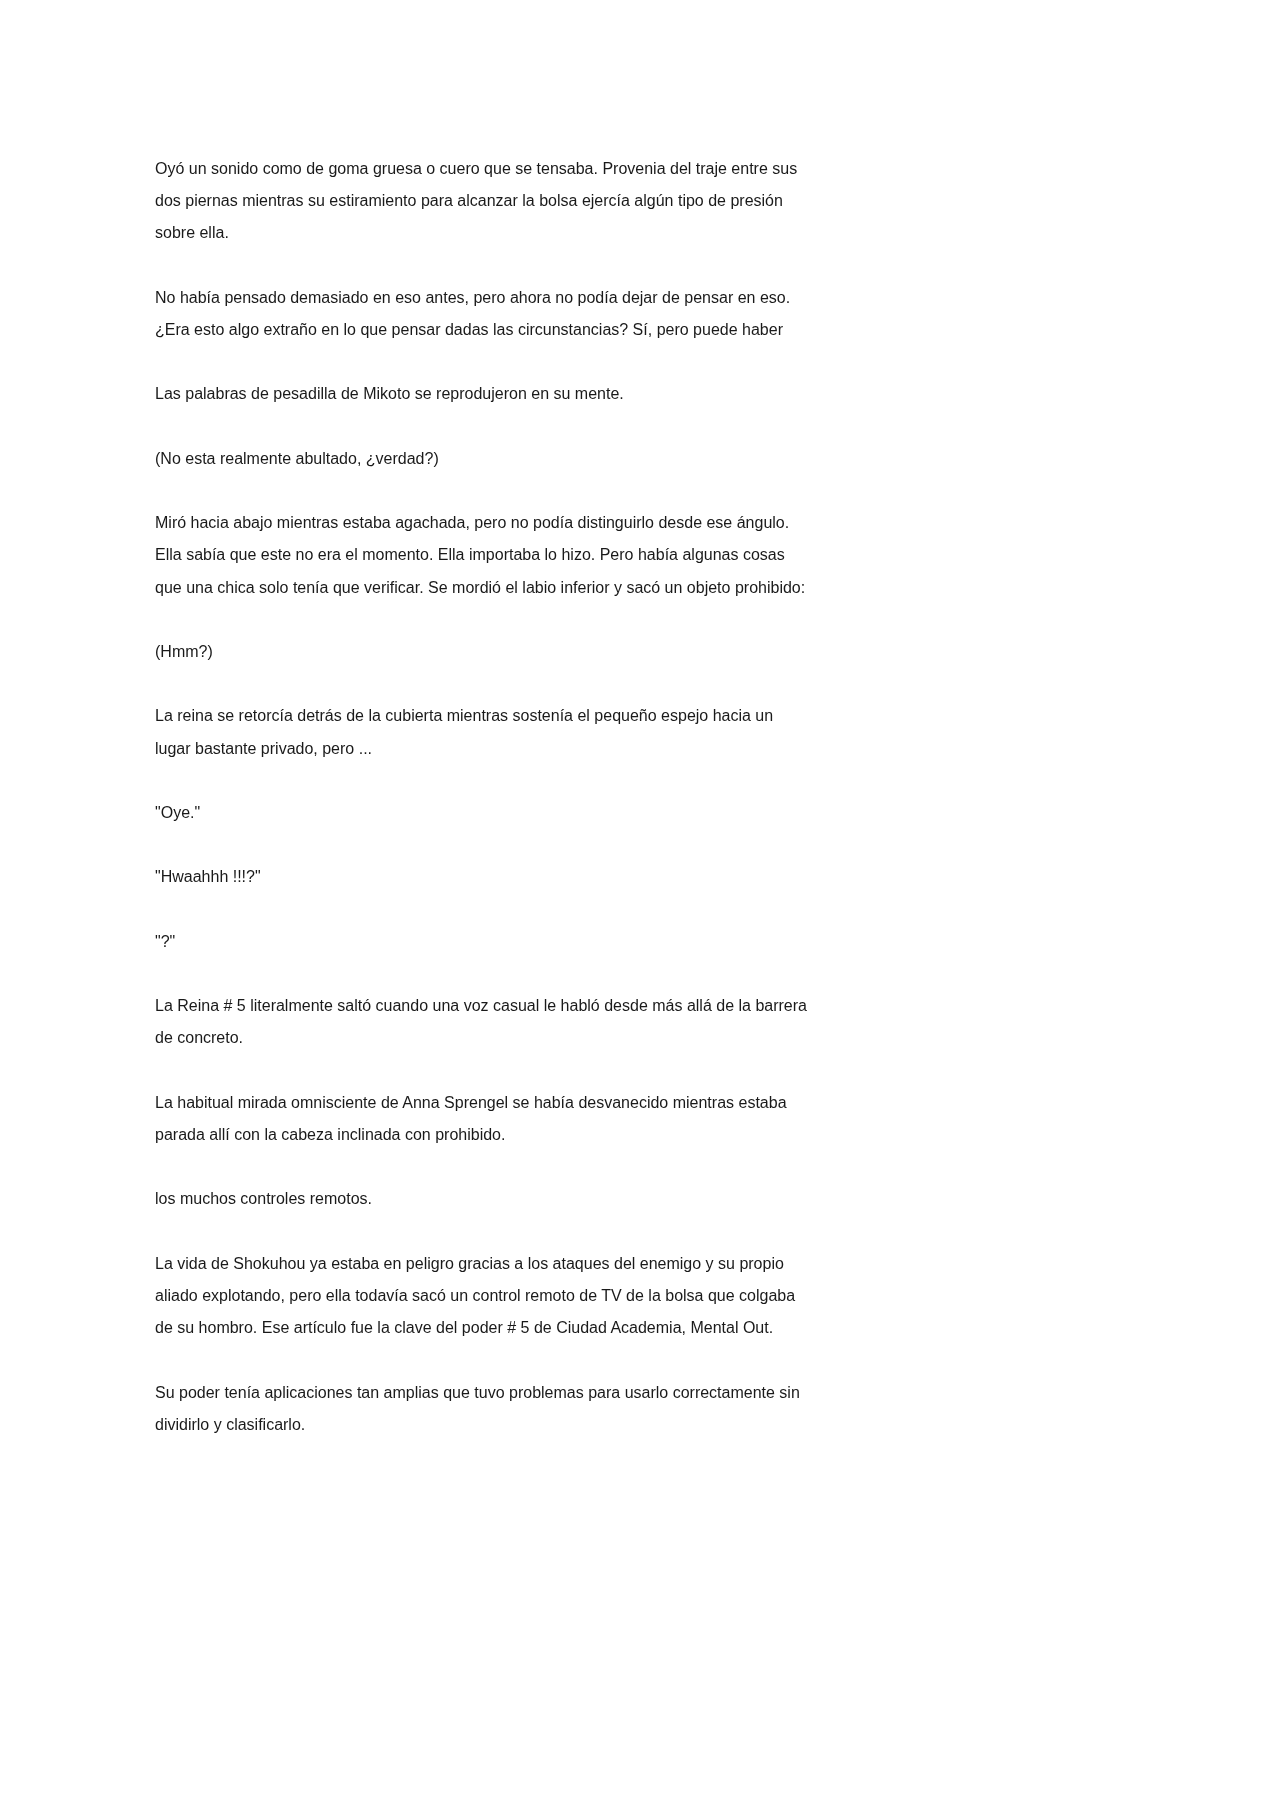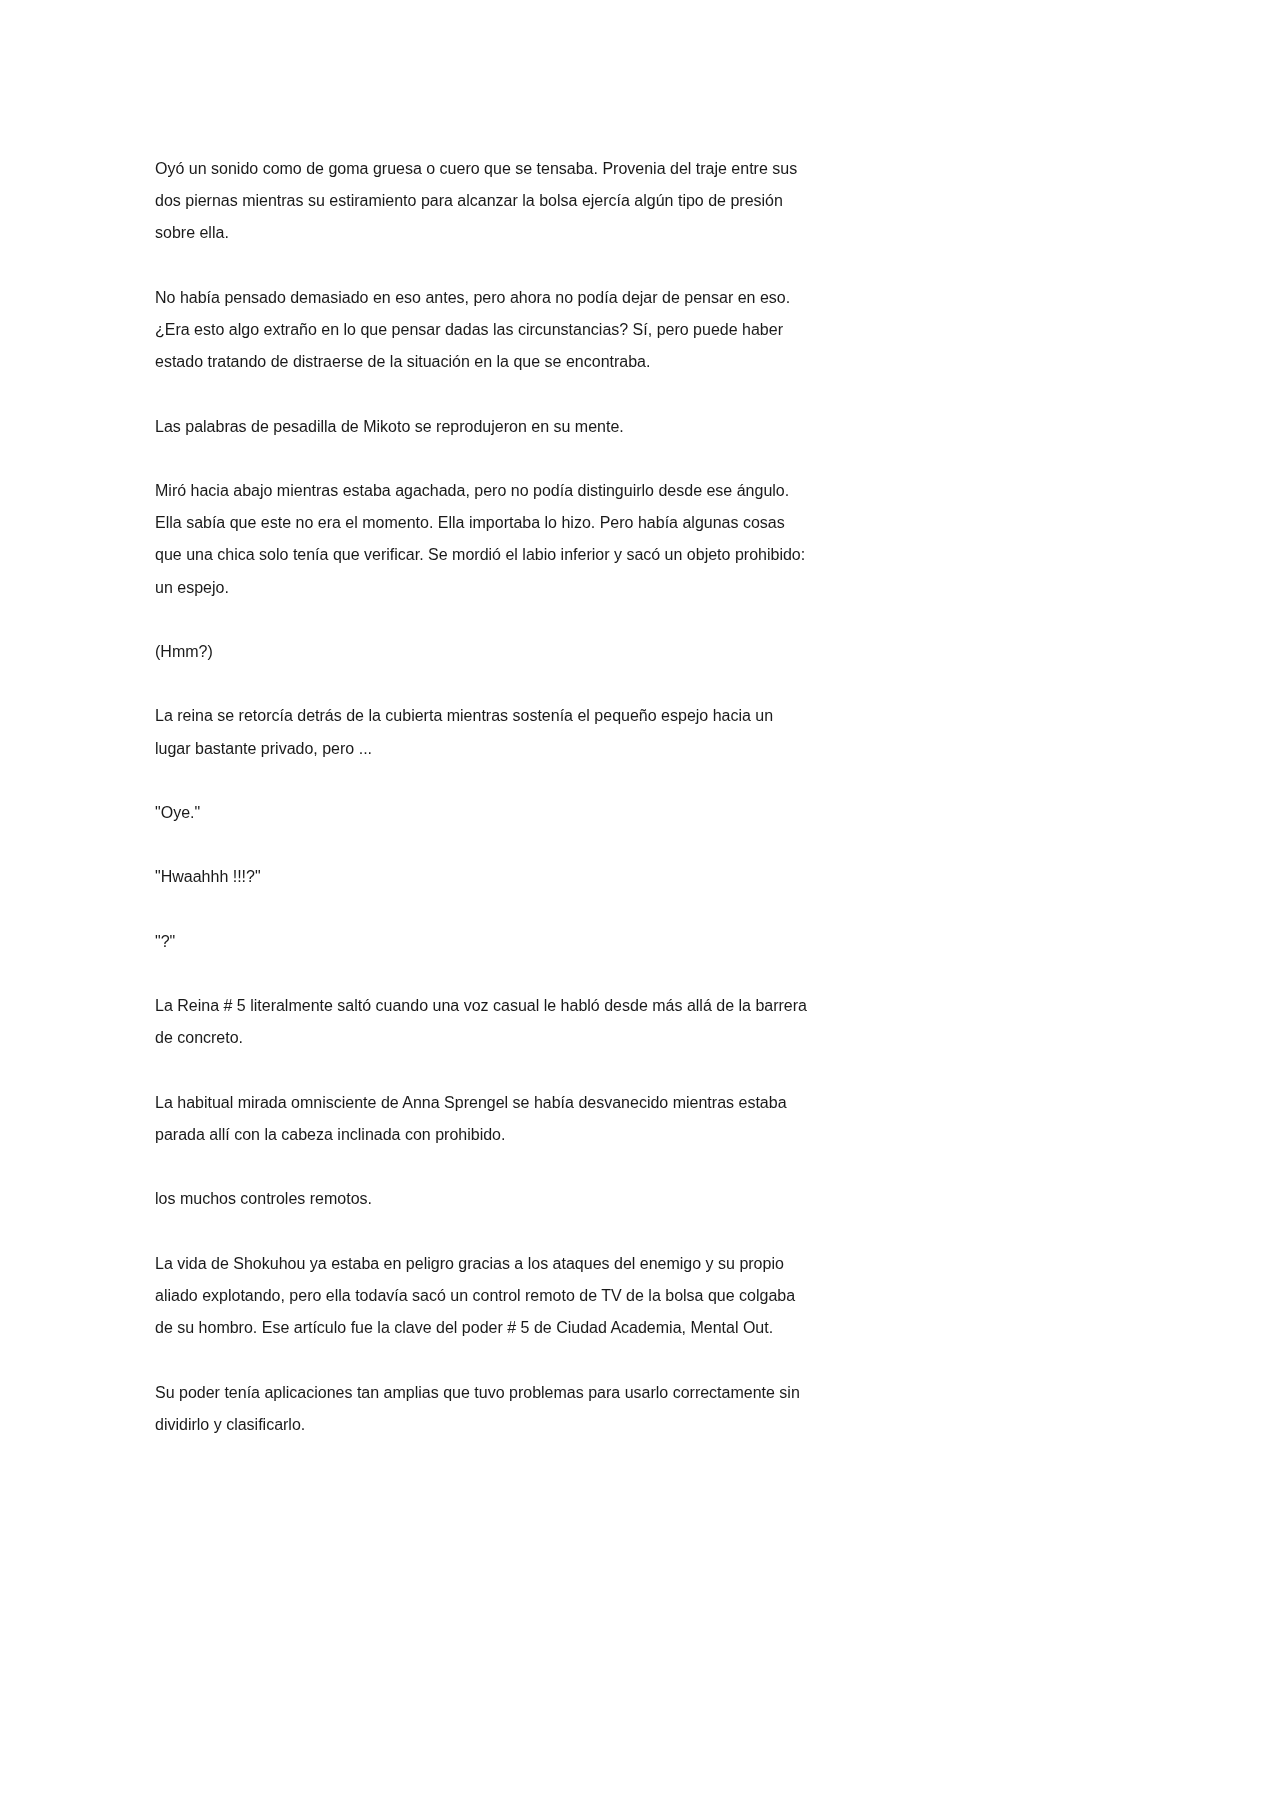--- a/index.html
+++ b/index.html
@@ -48,33 +48,34 @@
 
     <p class="para">
       <span class="line">Oyó un sonido como de goma gruesa o cuero que se tensaba. Provenia del traje entre sus</span>
       <span class="line">dos piernas mientras su estiramiento para alcanzar la bolsa ejercía algún tipo de presión</span>
       <span class="line">sobre ella.</span>
     </p>
 
     <p class="para">
       <span class="line">No había pensado demasiado en eso antes, pero ahora no podía dejar de pensar en eso.</span>
       <span class="line">¿Era esto algo extraño en lo que pensar dadas las circunstancias? Sí, pero puede haber</span>
-      <span class="line">estado tratando de distraerse de la situación en la que se encontraba.</span>
     </p>
 
     <p class="para">
       <span class="line">Las palabras de pesadilla de Mikoto se reprodujeron en su mente.</span>
     </p>
 
+    <p class="para">
+      <span class="line">(No esta realmente abultado, ¿verdad?)</span>
+    </p>
 
     <p class="para">
       <span class="line">Miró hacia abajo mientras estaba agachada, pero no podía distinguirlo desde ese ángulo.</span>
       <span class="line">Ella sabía que este no era el momento. Ella importaba lo hizo. Pero había algunas cosas</span>
       <span class="line">que una chica solo tenía que verificar. Se mordió el labio inferior y sacó un objeto prohibido:</span>
-      <span class="line">un espejo.</span>
     </p>
 
     <p class="para">
       <span class="line">(Hmm?)</span>
     </p>
 
     <p class="para">
       <span class="line">La reina se retorcía detrás de la cubierta mientras sostenía el pequeño espejo hacia un</span>
       <span class="line">lugar bastante privado, pero ...</span>
     </p>

